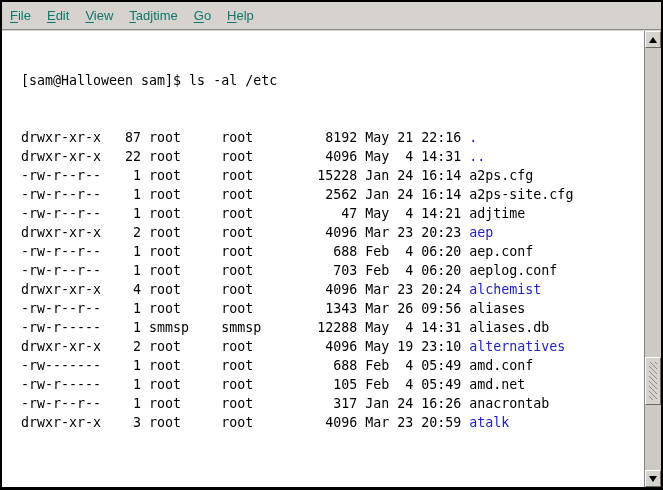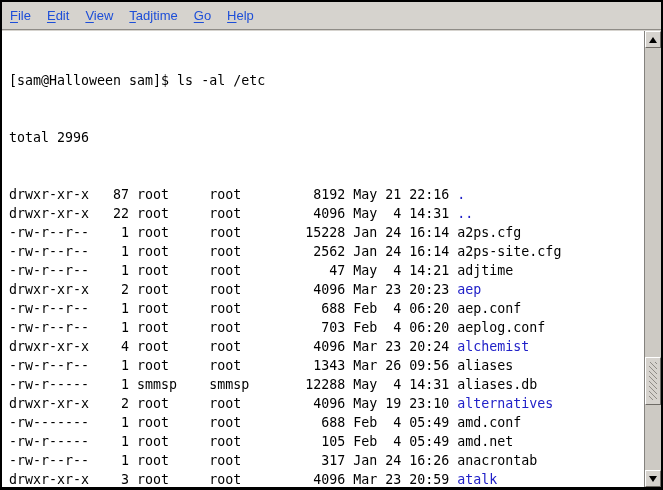--- a/index.html
+++ b/index.html
@@ -10,34 +10,34 @@
   .window {
     position:absolute; inset:0; box-sizing:border-box;
     background:#d6d3ce;
     border:2px solid #000; border-bottom-width:3px;
   }
   
   .menubar {
     height:28px; box-sizing:border-box;
     display:flex; align-items:stretch;
     background:#d6d3ce; border-bottom:1px solid #8f8c87;
-    font-size:13px; color:#1d4ed8;
+    font-size:13px; color:#0f766e;
   }
   .menu-item {
     display:flex; align-items:center; padding:0 8px; cursor:default;
   }
   .menu-item .mn { text-decoration:underline; text-underline-offset:2px; }
   
   .terminal {
     position:absolute; left:0; top:29px; right:17px; bottom:0;
     background:var(--term-bg,#fff); color:var(--term-fg,#000);
     font-family:"DejaVu Sans Mono","Liberation Mono",monospace;
     font-size:13.3px; line-height:19px;
     white-space:pre; overflow:hidden;
-    padding:2px 0 0 7px;
+    padding:2px 0 0 19px;
   }
   .line { height:19px; }
   .dir  { color:var(--c-dir,#2121c8); }
   
   .scrollbar {
     position:absolute; top:29px; right:0; width:17px; bottom:0;
     background:#cdcac4; border-left:1px solid #84827e; box-sizing:border-box;
   }
   .sb-btn {
     position:absolute; left:0; width:16px; height:17px; box-sizing:border-box;
@@ -89,21 +89,20 @@
     <div class="menu-item">
         <span><span class="mn">G</span><span>o</span></span>
       </div>
     <div class="menu-item">
         <span><span class="mn">H</span><span>elp</span></span>
       </div>
   </div>
 
   <div class="terminal">
     <div class="line">[sam@Halloween sam]$ ls -al /etc</div>
-    <div class="line">total 2996</div>
     <div id="listing"><div class="line"><span>drwxr-xr-x   87 root     root         8192 May 21 22:16 </span><span class="dir">.</span></div><div class="line"><span>drwxr-xr-x   22 root     root         4096 May  4 14:31 </span><span class="dir">..</span></div><div class="line"><span>-rw-r--r--    1 root     root        15228 Jan 24 16:14 </span><span class="file">a2ps.cfg</span></div><div class="line"><span>-rw-r--r--    1 root     root         2562 Jan 24 16:14 </span><span class="file">a2ps-site.cfg</span></div><div class="line"><span>-rw-r--r--    1 root     root           47 May  4 14:21 </span><span class="file">adjtime</span></div><div class="line"><span>drwxr-xr-x    2 root     root         4096 Mar 23 20:23 </span><span class="dir">aep</span></div><div class="line"><span>-rw-r--r--    1 root     root          688 Feb  4 06:20 </span><span class="file">aep.conf</span></div><div class="line"><span>-rw-r--r--    1 root     root          703 Feb  4 06:20 </span><span class="file">aeplog.conf</span></div><div class="line"><span>drwxr-xr-x    4 root     root         4096 Mar 23 20:24 </span><span class="dir">alchemist</span></div><div class="line"><span>-rw-r--r--    1 root     root         1343 Mar 26 09:56 </span><span class="file">aliases</span></div><div class="line"><span>-rw-r-----    1 smmsp    smmsp       12288 May  4 14:31 </span><span class="file">aliases.db</span></div><div class="line"><span>drwxr-xr-x    2 root     root         4096 May 19 23:10 </span><span class="dir">alternatives</span></div><div class="line"><span>-rw-------    1 root     root          688 Feb  4 05:49 </span><span class="file">amd.conf</span></div><div class="line"><span>-rw-r-----    1 root     root          105 Feb  4 05:49 </span><span class="file">amd.net</span></div><div class="line"><span>-rw-r--r--    1 root     root          317 Jan 24 16:26 </span><span class="file">anacrontab</span></div><div class="line"><span>drwxr-xr-x    3 root     root         4096 Mar 23 20:59 </span><span class="dir">atalk</span></div></div>
   </div>
 
   <div class="scrollbar">
     <div class="sb-btn up">
       <span class="tri-up"></span>
     </div>
     <div class="sb-thumb">
       <span class="hatch"></span>
     </div>

